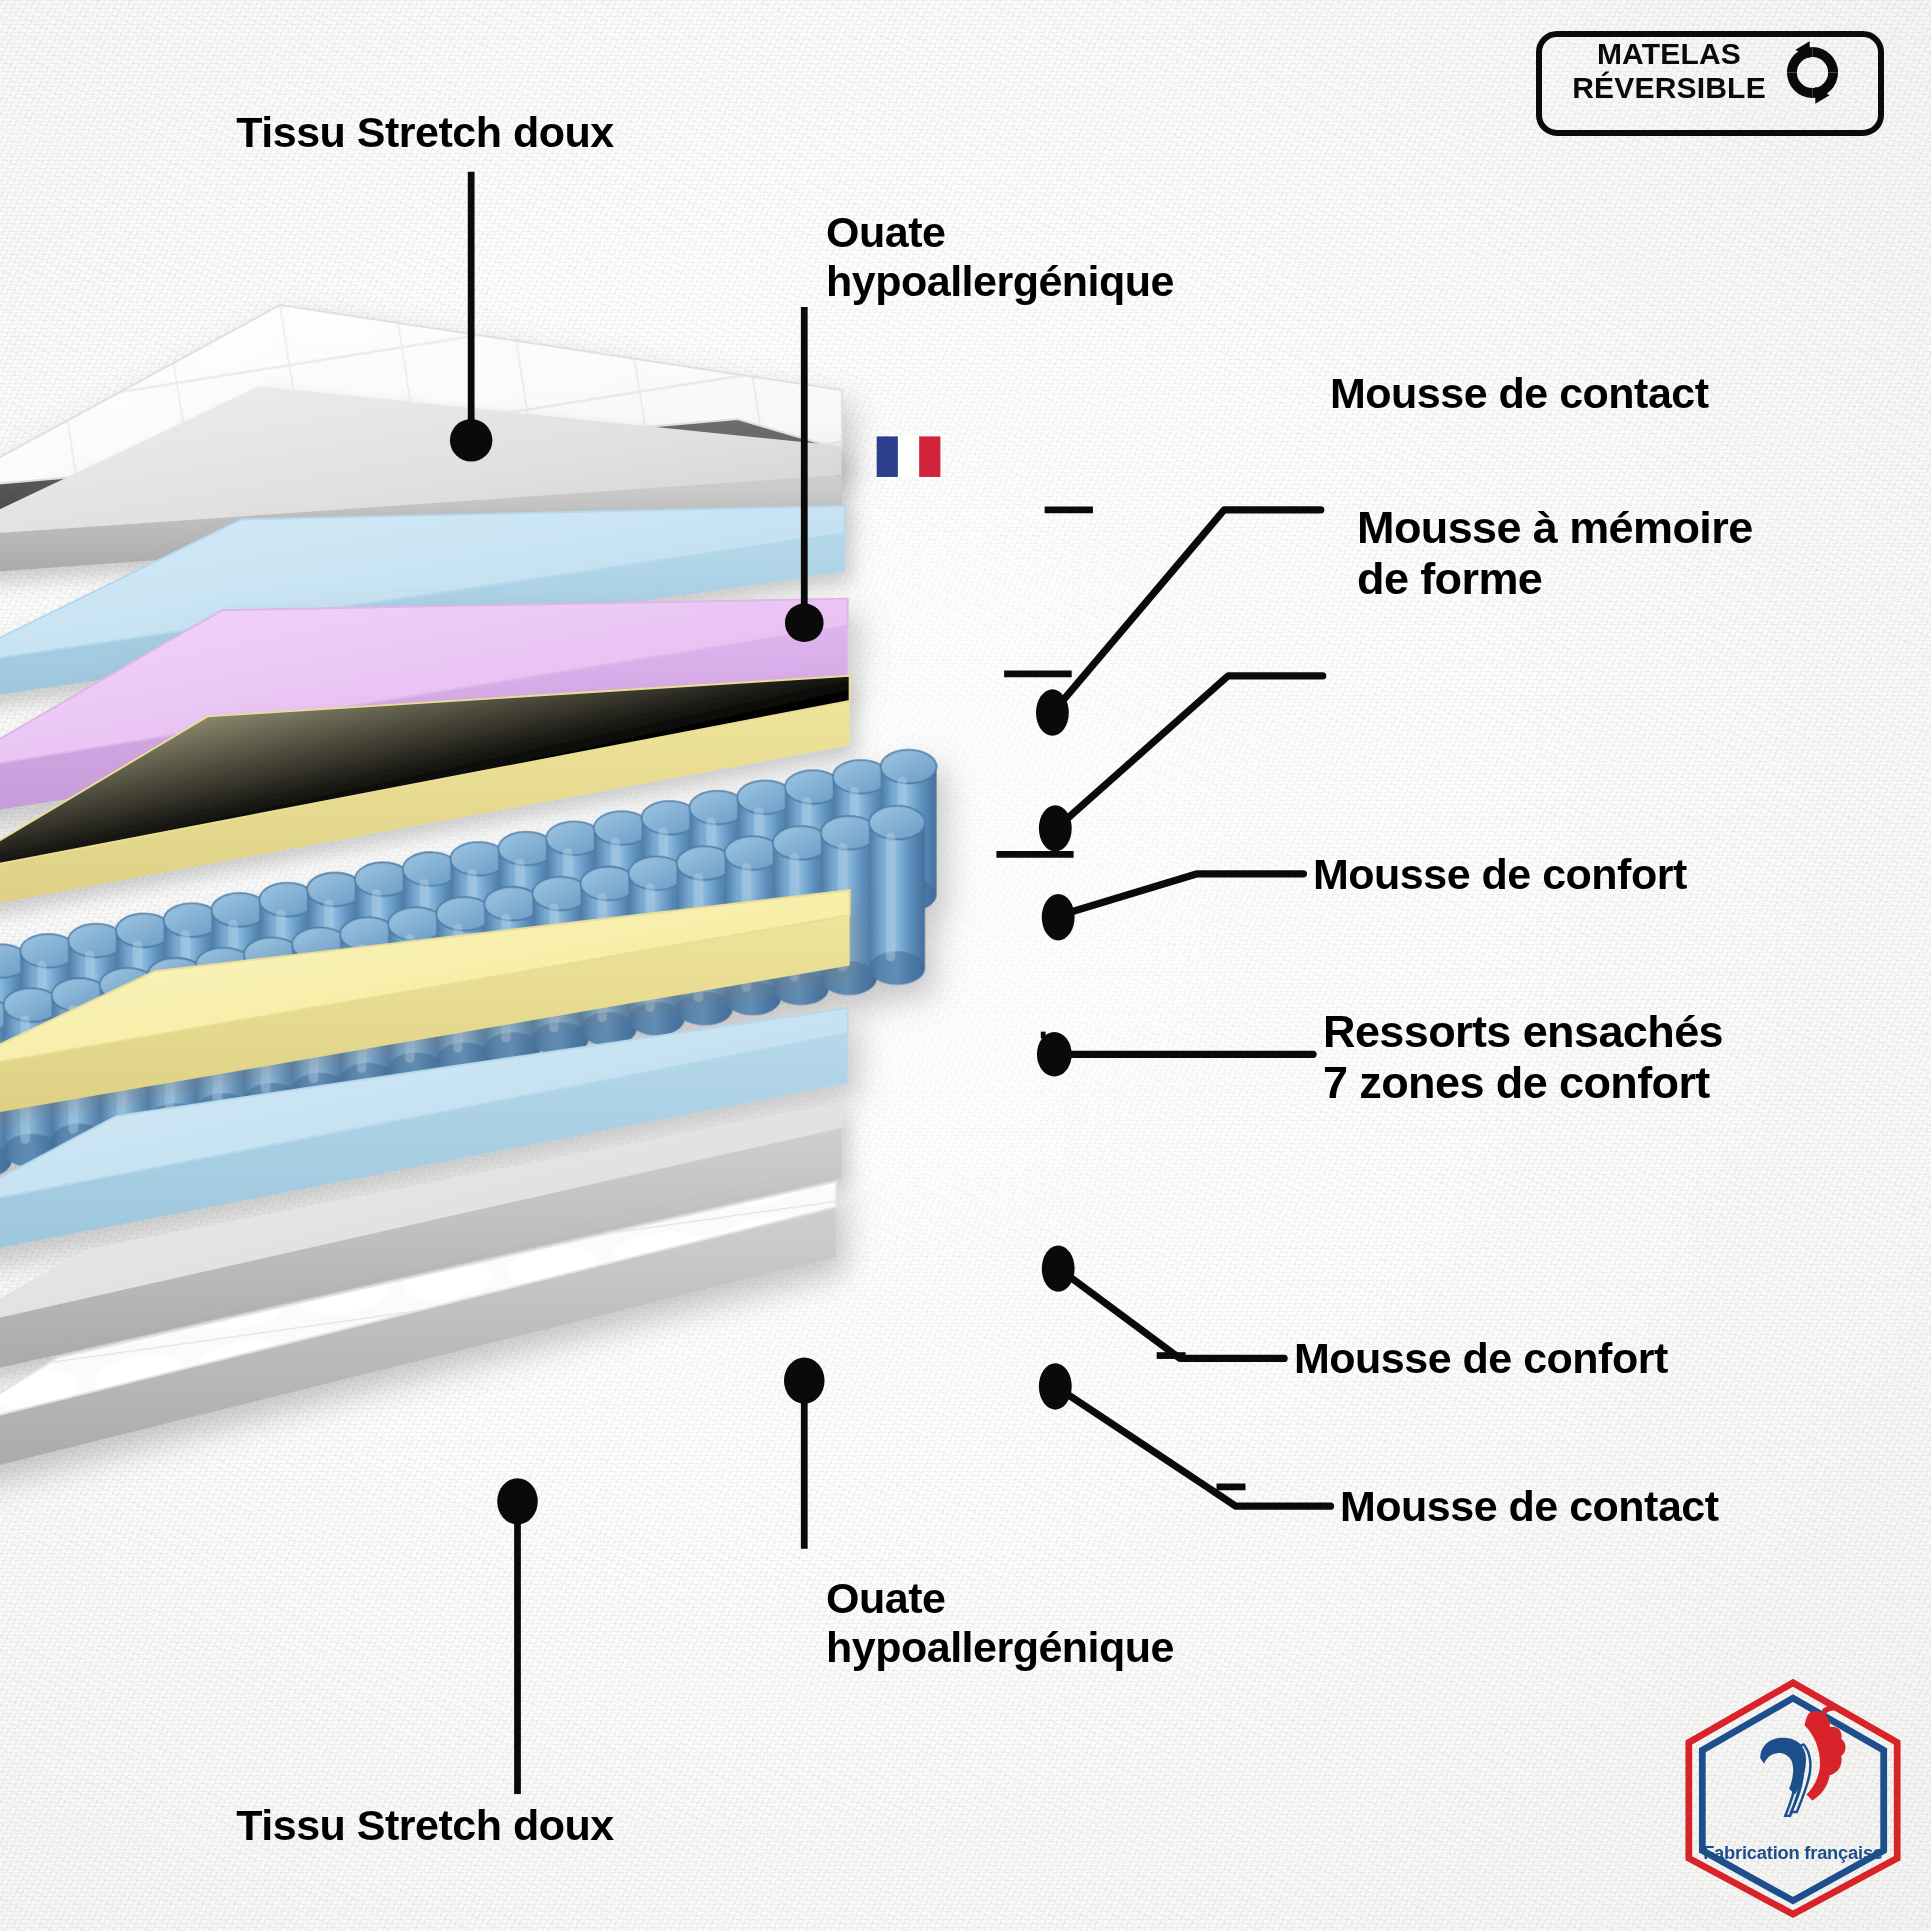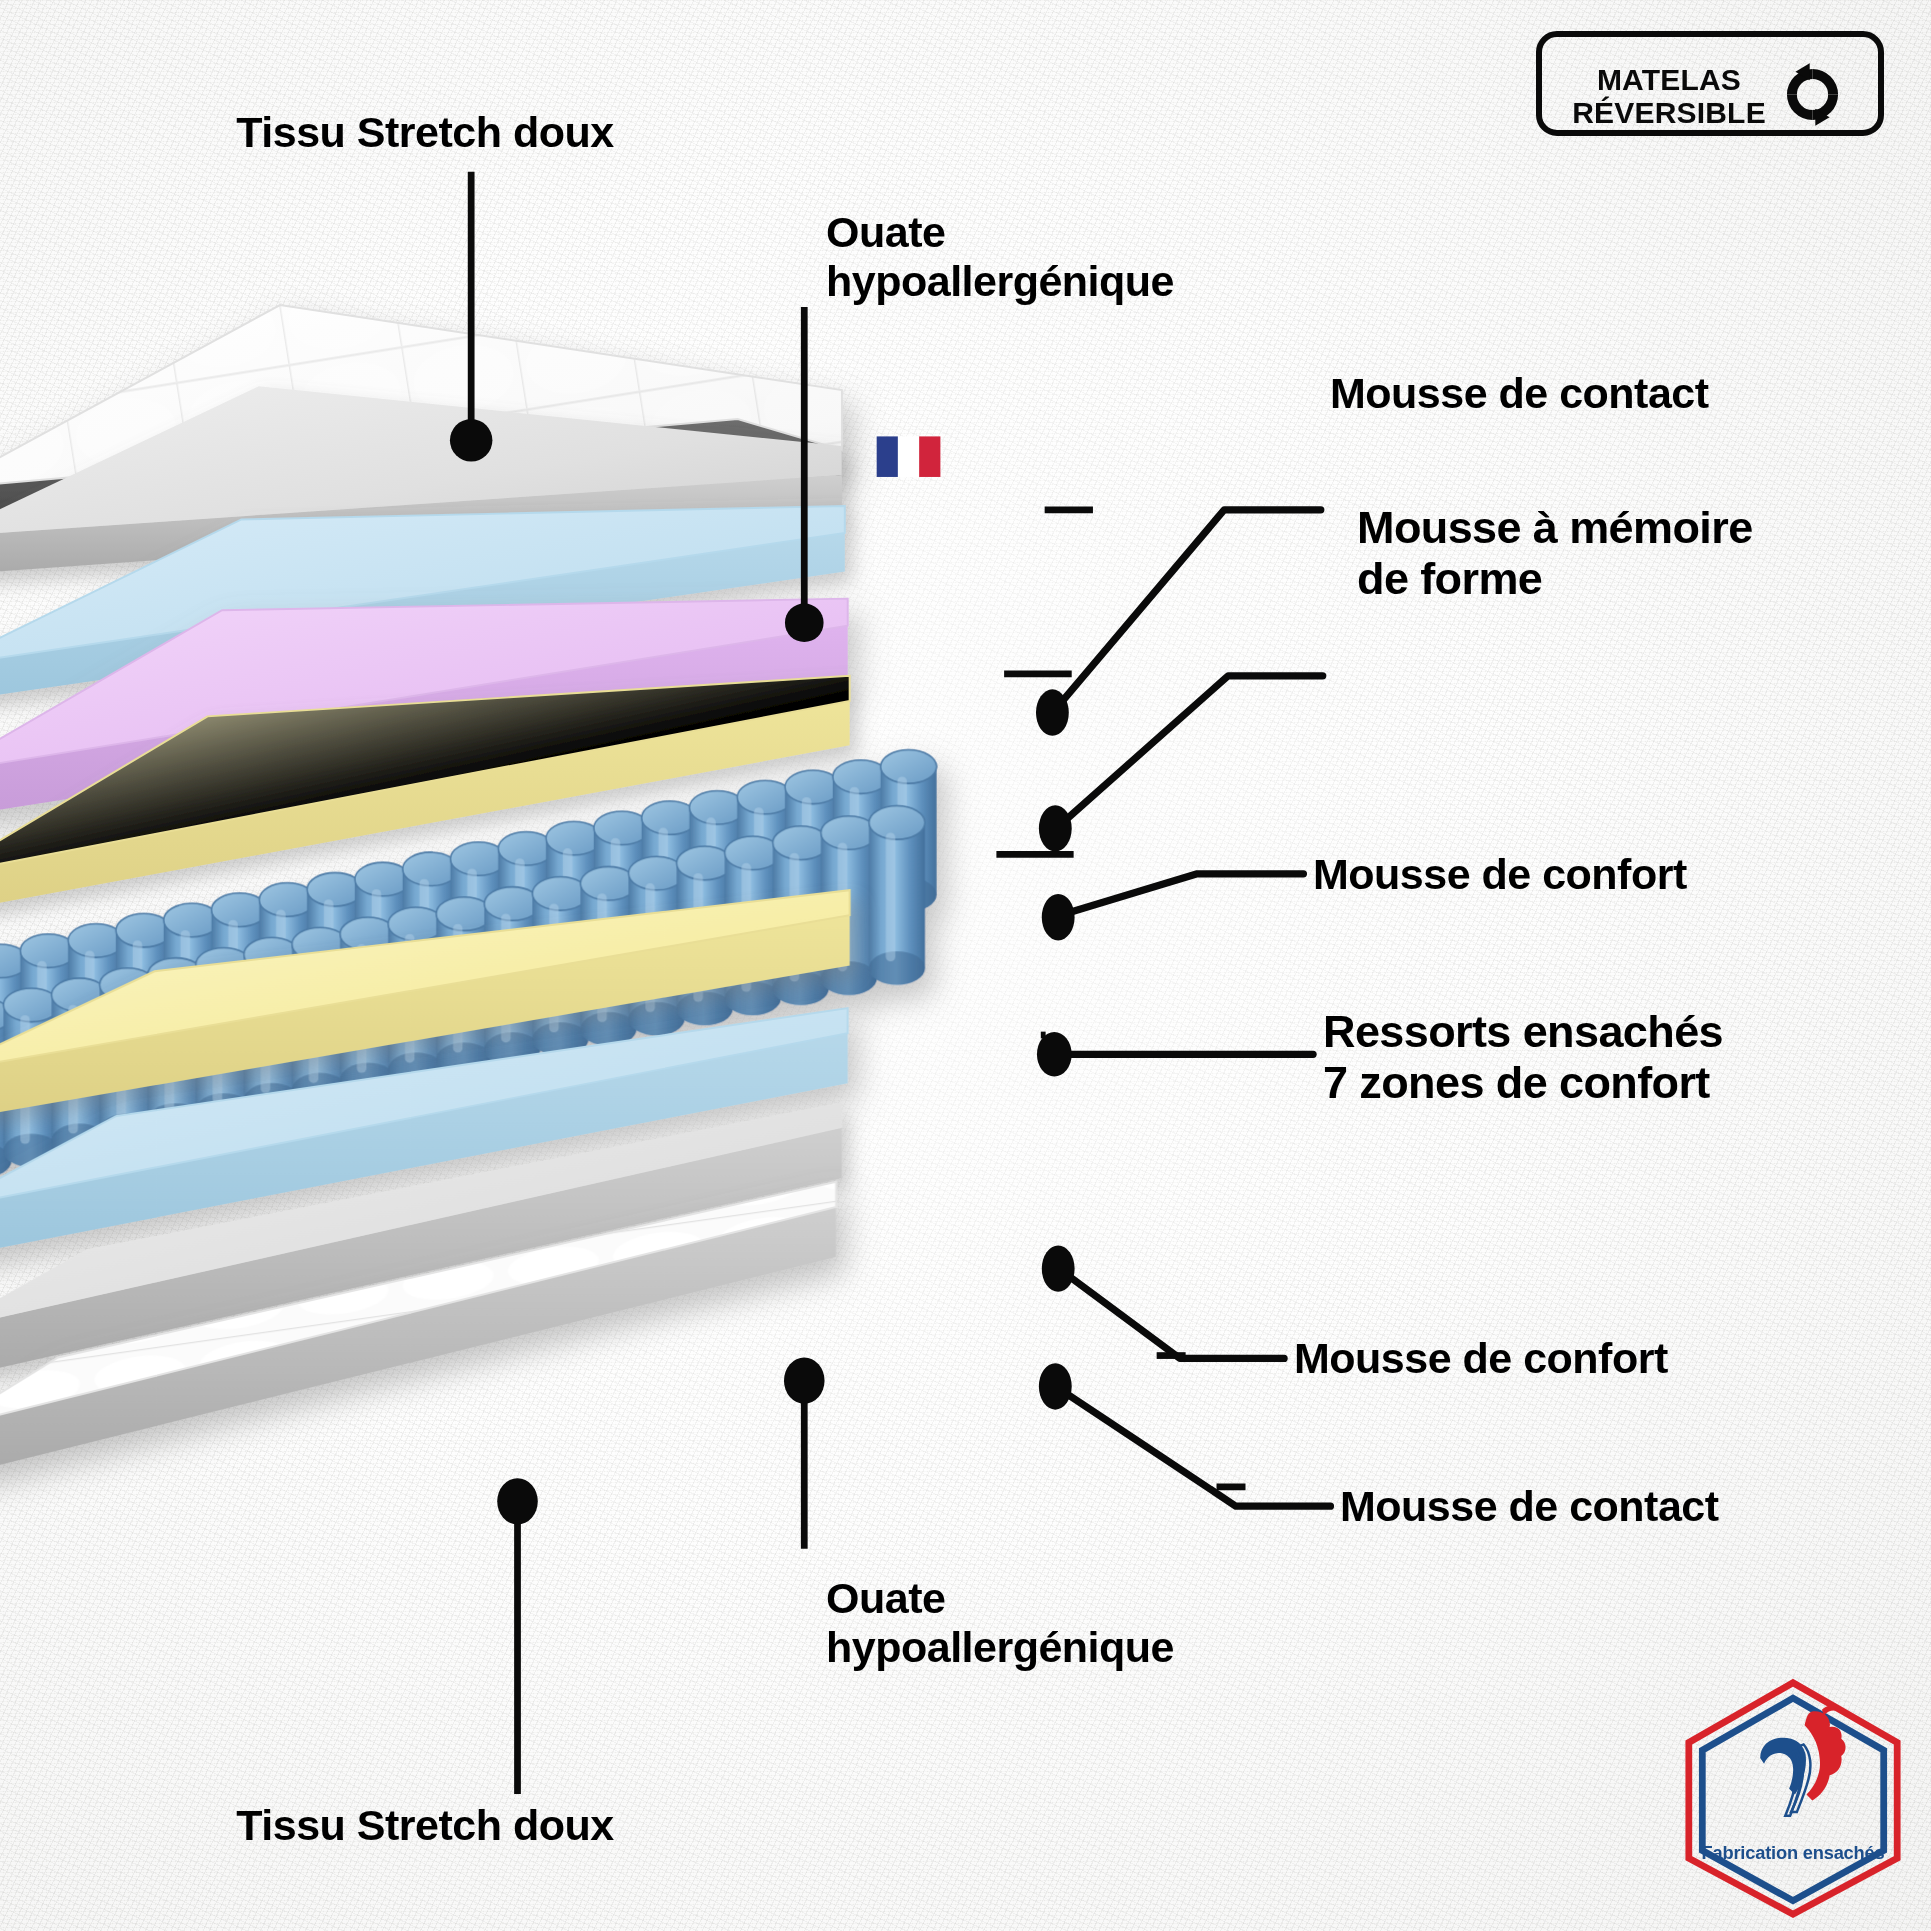--- a/index.html
+++ b/index.html
@@ -34,21 +34,21 @@
     font-family:"Liberation Sans",sans-serif;
     letter-spacing:-0.5px;
   }
   .lbl.thin{font-weight:700;font-size:43px;}
   .lbl.bold{font-weight:700;font-size:45px;letter-spacing:-0.6px;}
 
   
   #badge-rev{
     position:absolute;left:1536px;top:31px;width:336px;height:93px;
     border:6.8px solid #0a0a0a;border-radius:21px;
-    display:flex;align-items:flex-end;justify-content:center;gap:11px;
+    display:flex;align-items:flex-start;justify-content:center;gap:11px;
     background:transparent;
   }
   #badge-rev .txt{
     font-size:30px;font-weight:700;color:#0a0a0a;line-height:1.12;
     text-align:center;letter-spacing:0.2px;white-space:pre-line;
     font-family:"Liberation Sans",sans-serif;
   }
 
   
   #badge-fr{position:absolute;left:1677px;top:1675px;width:232px;height:246px;}
@@ -719,17 +719,17 @@
       <path d="M150,36 C156,30 163,31 165,37 C160,36 155,38 152,42 Z" fill="#d8232a"></path>
       <path d="M86,86 C86,70 102,62 118,66 C126,68 131,74 133,82
                C135,96 130,112 122,124 L116,118 C120,108 122,96 118,88
                C112,78 96,78 90,92 Z" fill="#1d4f8c"></path>
       <path d="M131,72 C138,80 140,94 136,108 C133,120 128,132 124,142
                L118,142 C124,130 129,116 130,104 C131,92 129,80 126,74 Z" fill="none" stroke="#1d4f8c" stroke-width="2.6"></path>
       <path d="M124,78 C130,88 131,102 127,116 C124,128 120,138 117,146
                L112,146 C117,134 122,120 123,108 C124,96 122,84 120,80 Z" fill="none" stroke="#1d4f8c" stroke-width="2.6"></path>
     </g>
   </svg>
-  <div class="cap">Fabrication ensachés</div>
+  <div class="cap">Fabrication française</div>
 </div>
 
 </div>
 
 
 </body></html>

